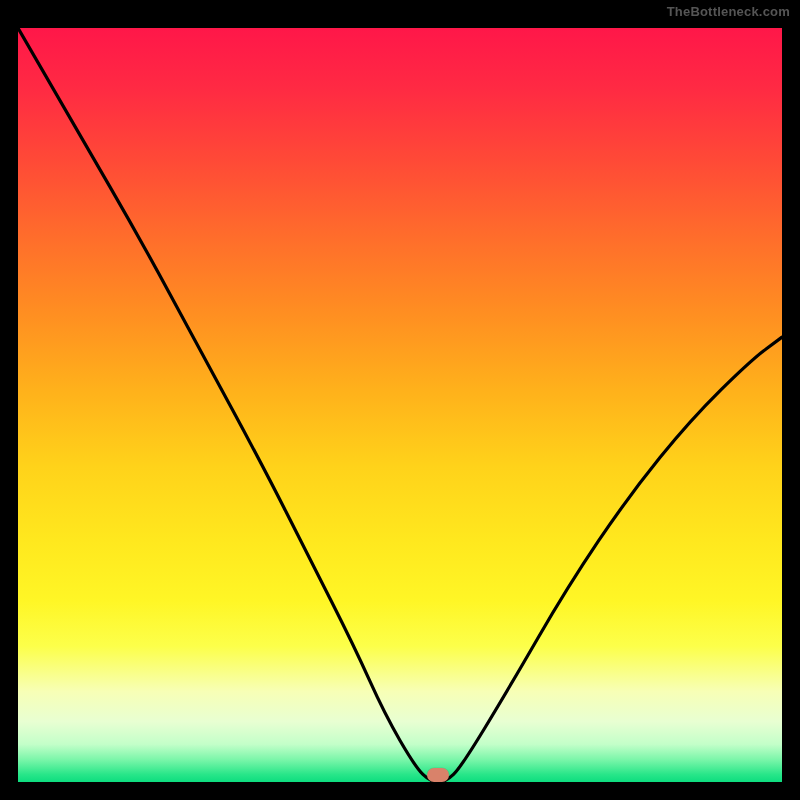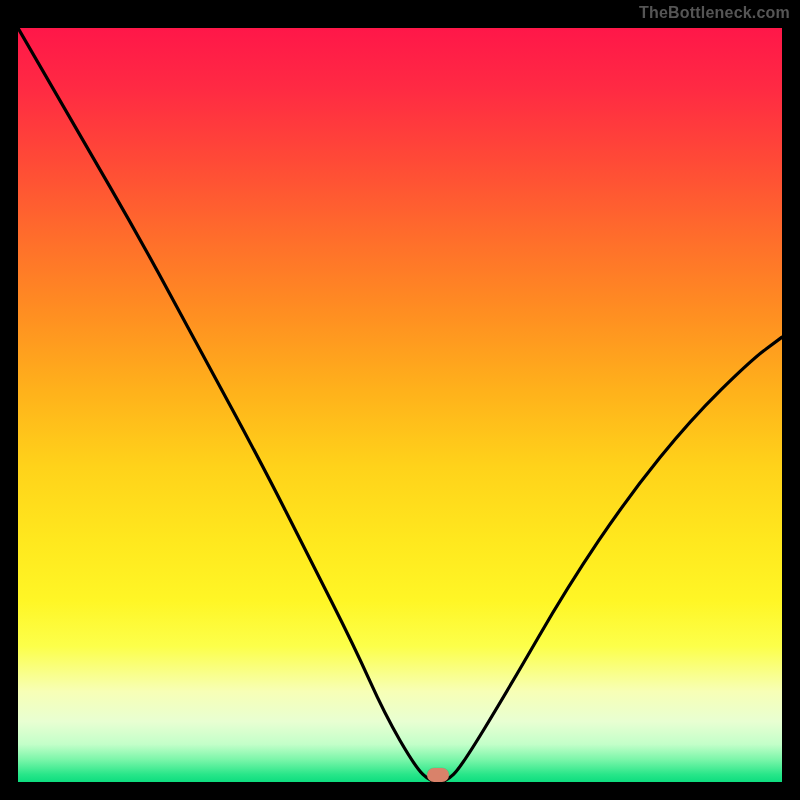--- a/index.html
+++ b/index.html
@@ -15,21 +15,21 @@
     width: 800px;
     height: 800px;
     background: #000;
     position: relative;
   }
   .watermark {
     position: absolute;
     top: 4px;
     right: 10px;
     color: #555;
-    font-size: 16px;
+    font-size: 13px;
     font-weight: 600;
     letter-spacing: 0.2px;
     z-index: 5;
   }
   .plot {
     position: absolute;
     left: 18px;
     top: 28px;
     width: 764px;
     height: 754px;

